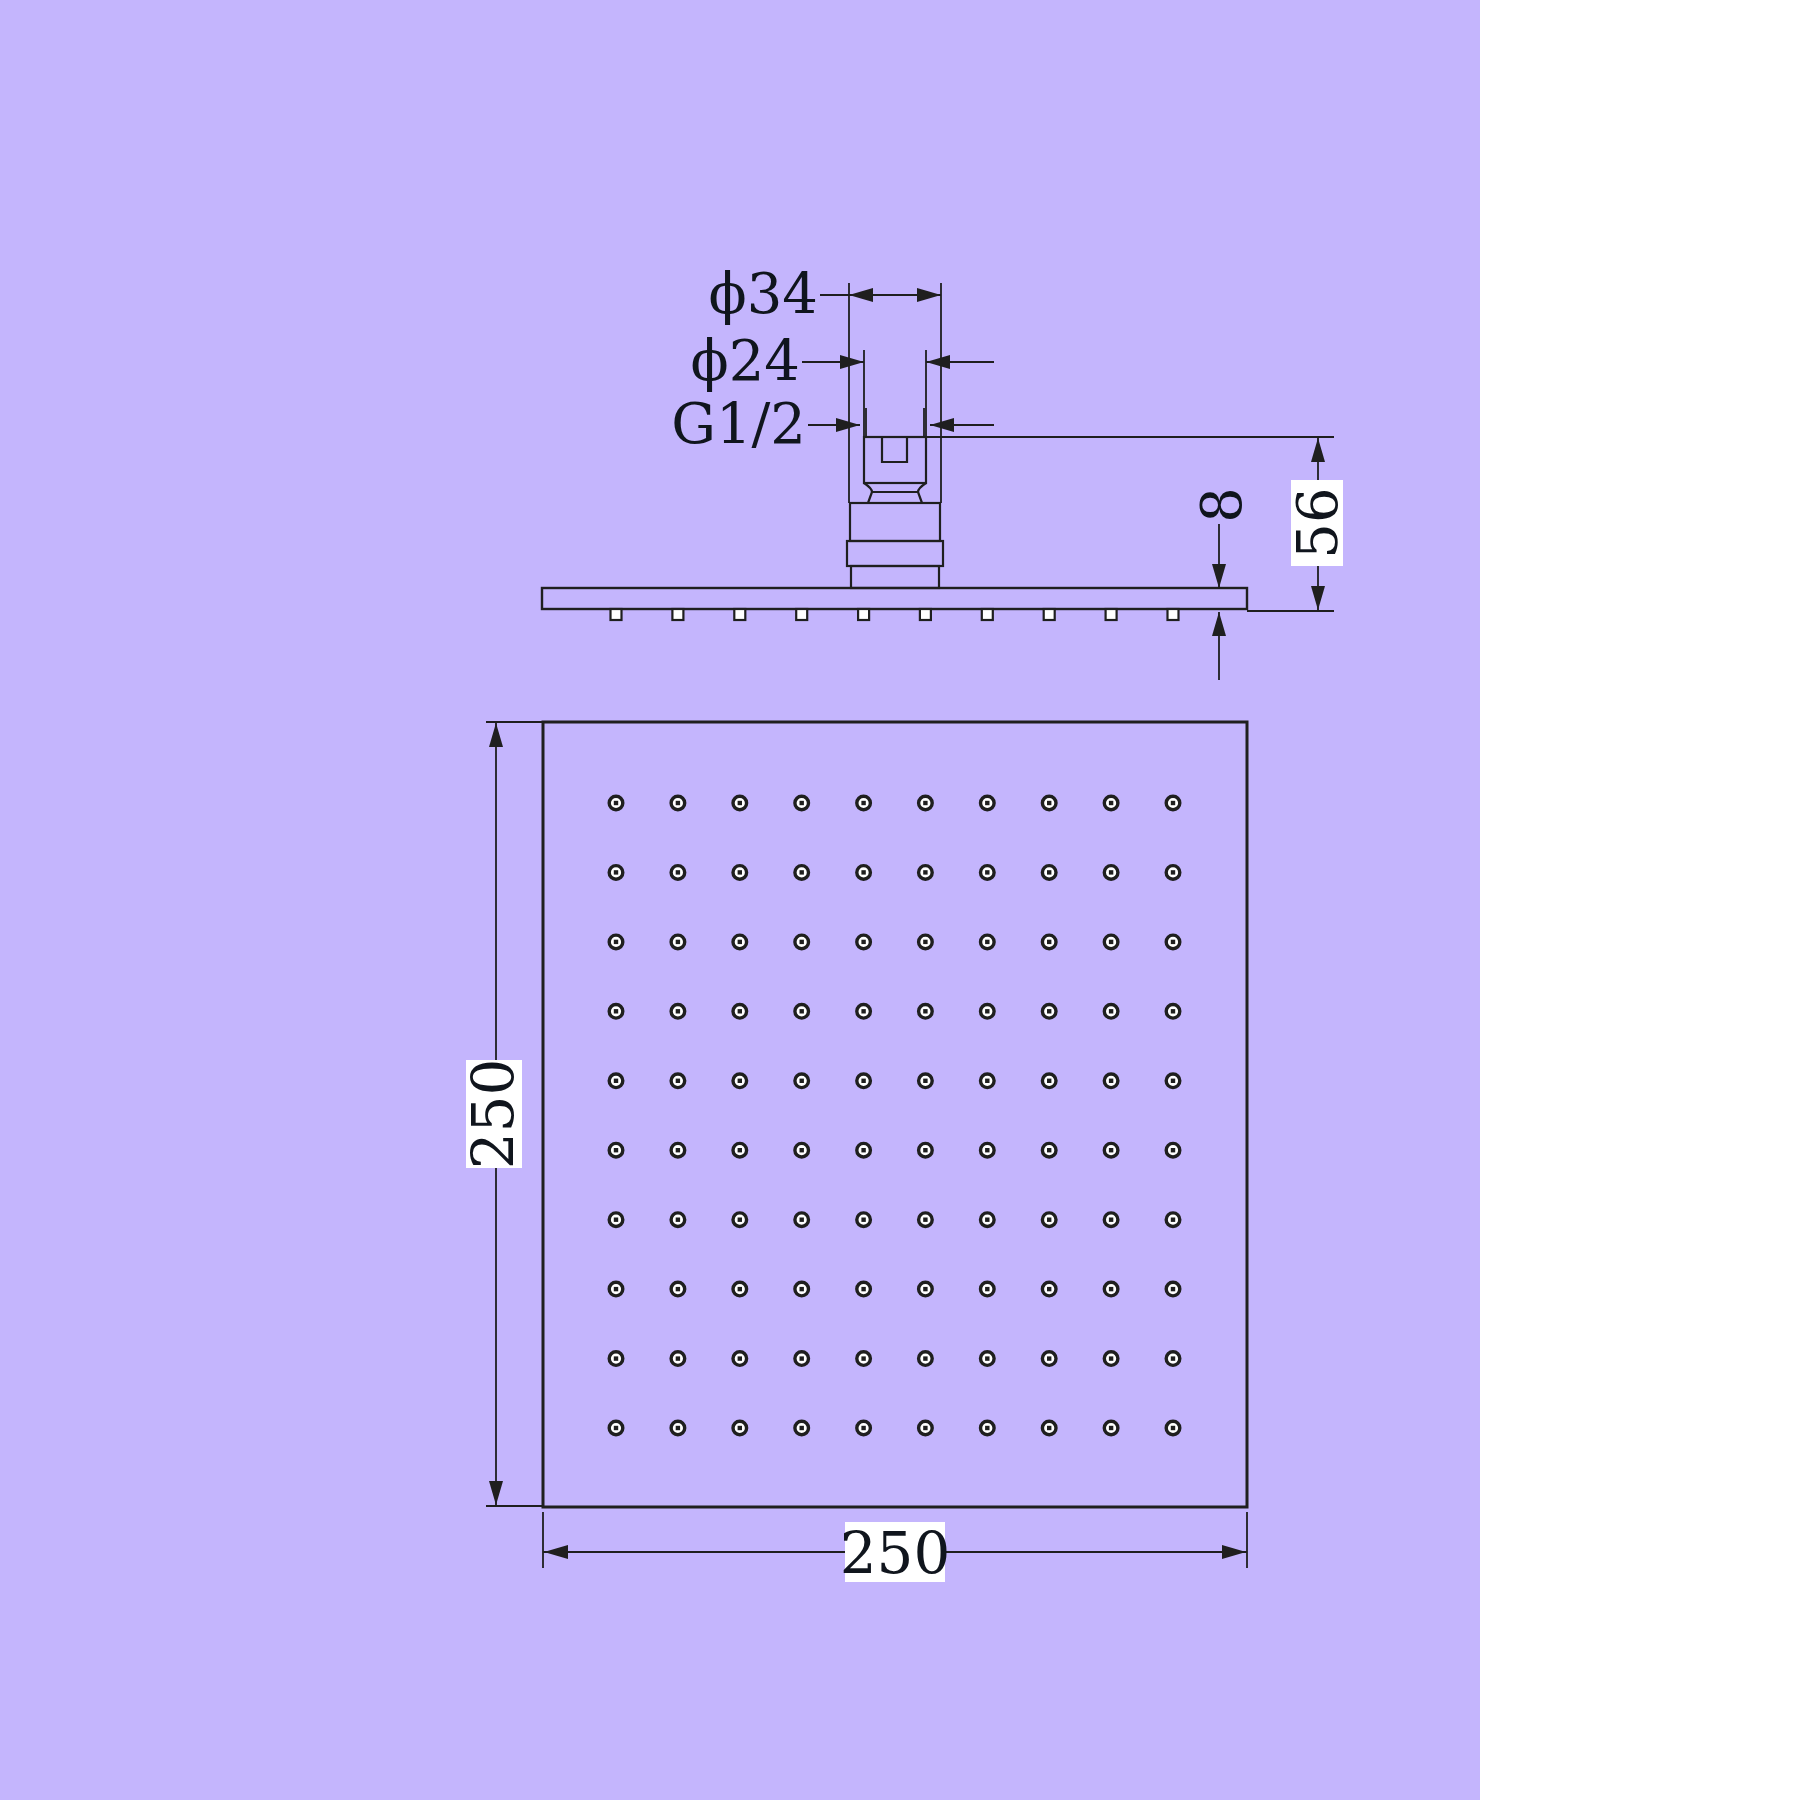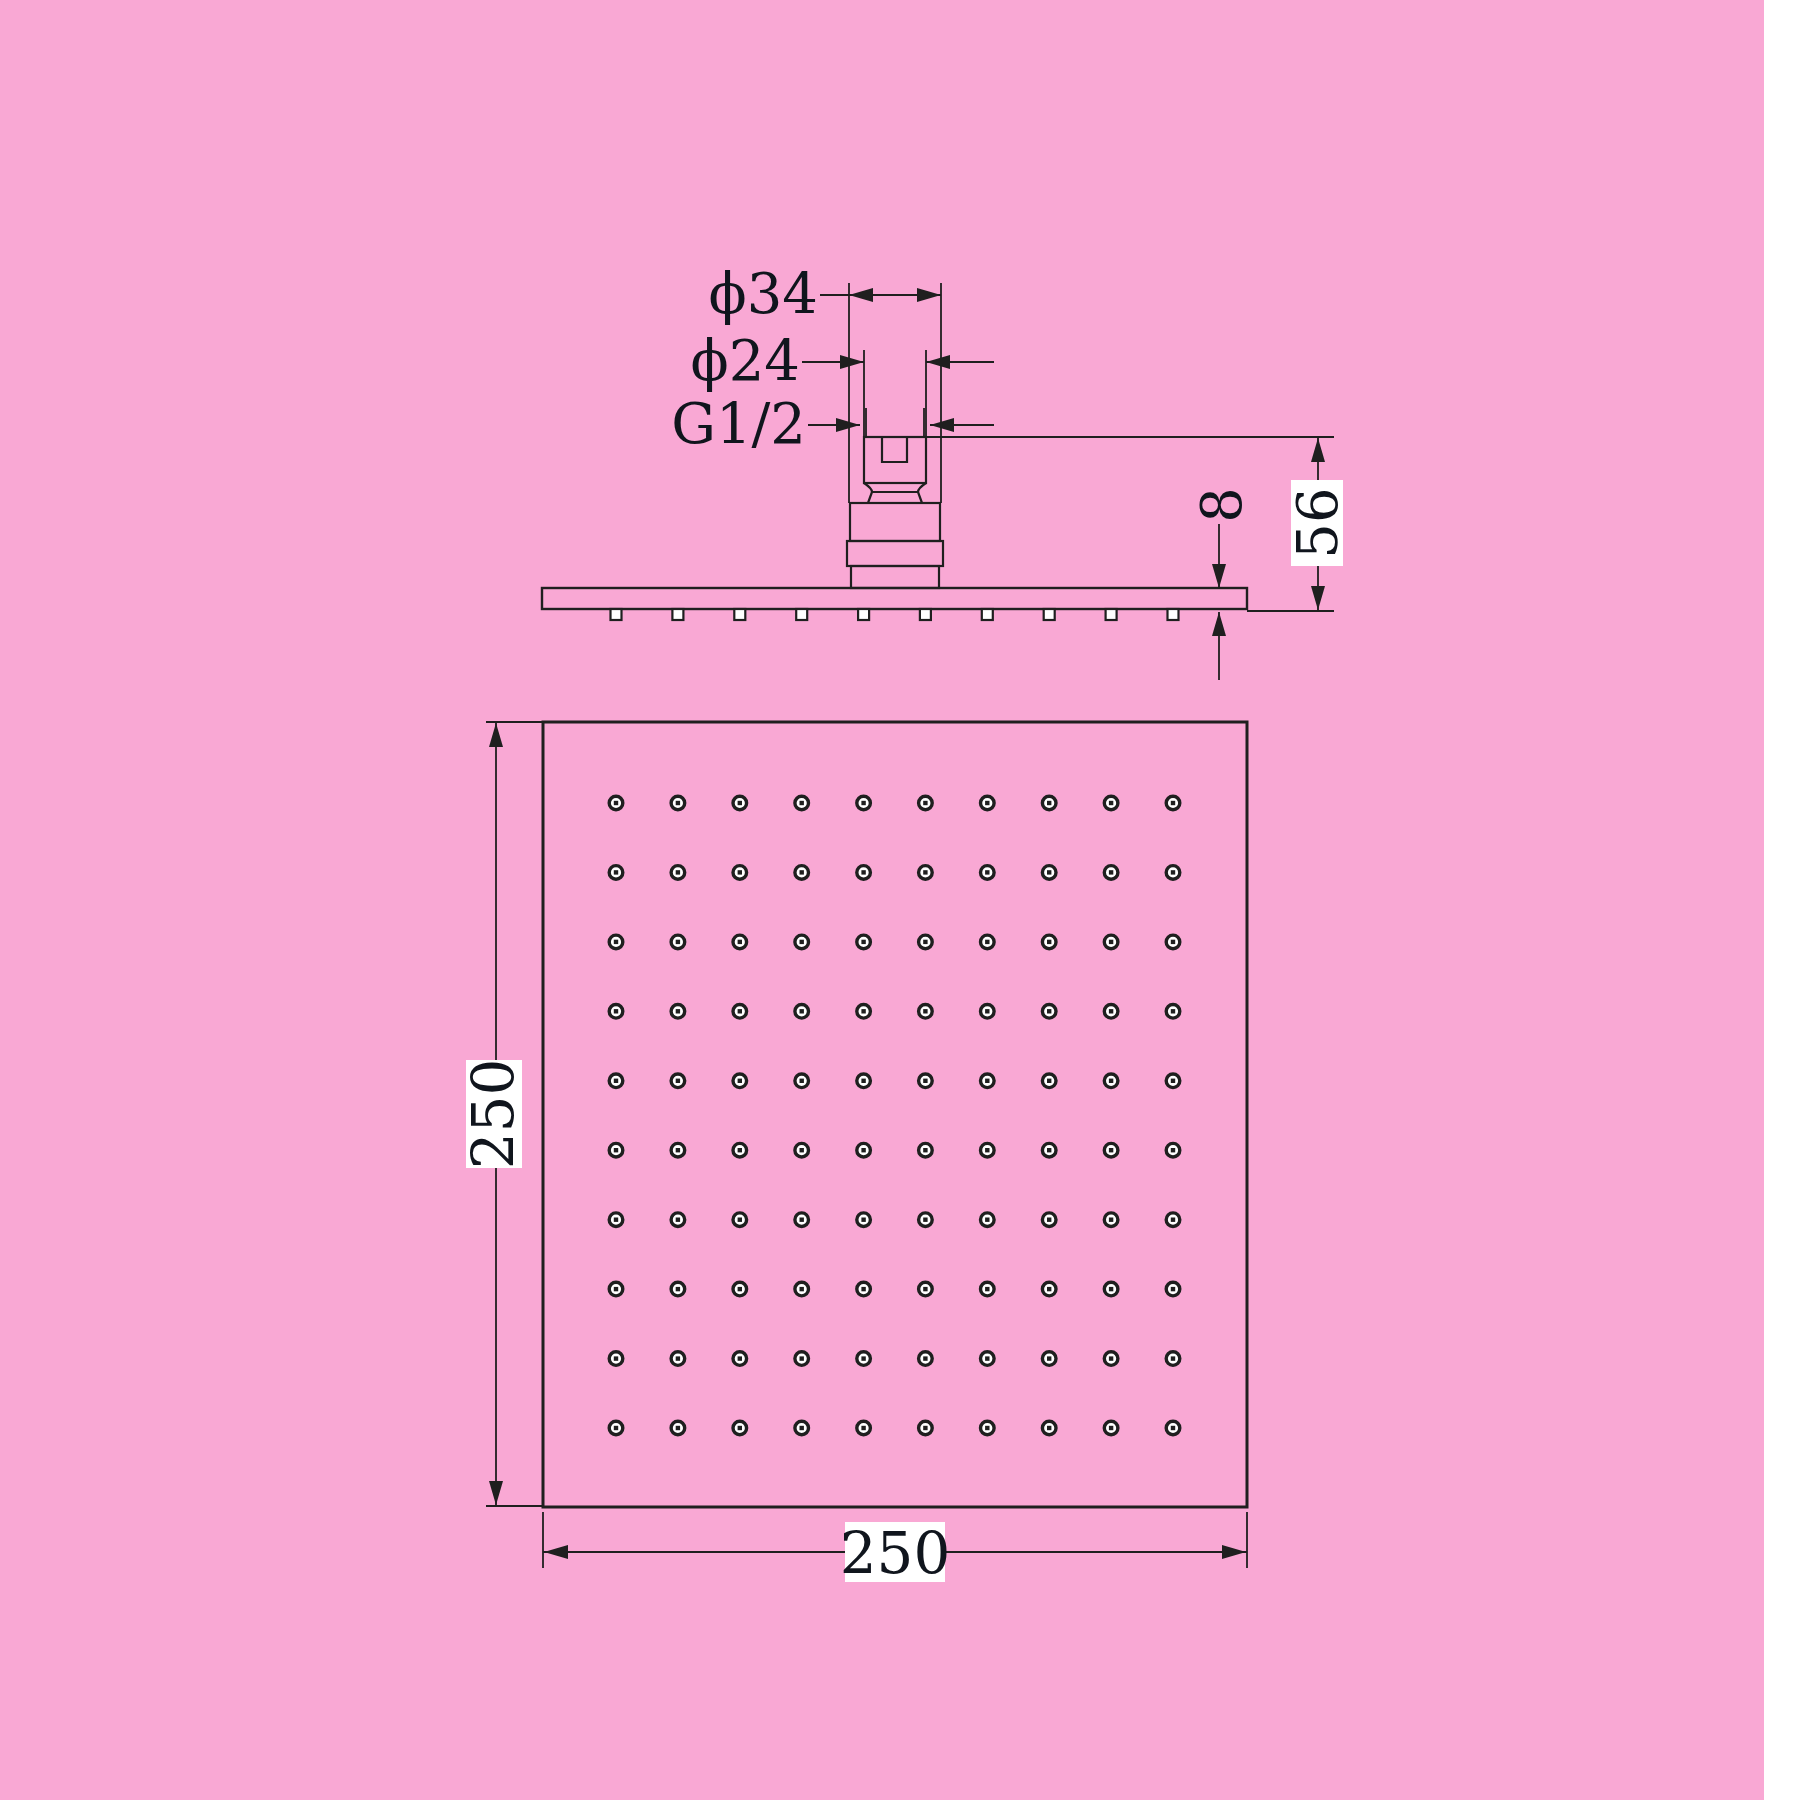--- a/index.html
+++ b/index.html
@@ -6,23 +6,23 @@
     margin: 0;
     padding: 0;
     background: #ffffff;
     width: 1800px;
     height: 1800px;
     overflow: hidden;
   }
   #canvas-wrap {
     position: absolute;
     left: 0; top: 0;
-    width: 1764px;
+    width: 1480px;
     height: 1800px;
-    background: #f9a8d4;
+    background: #c4b5fd;
   }
   svg text {
     font-family: "DejaVu Serif", "Liberation Serif", serif;
     font-size: 56px;
     fill: #10151d;
   }
   svg .dim-label-lg { font-size: 58px; }
   svg .outline { stroke: #1f1f1f; fill: none; }
   svg .dimline { stroke: #1f1f1f; stroke-width: 1.8; fill: none; }
   svg .arrow  { fill: #1f1f1f; stroke: none; }

